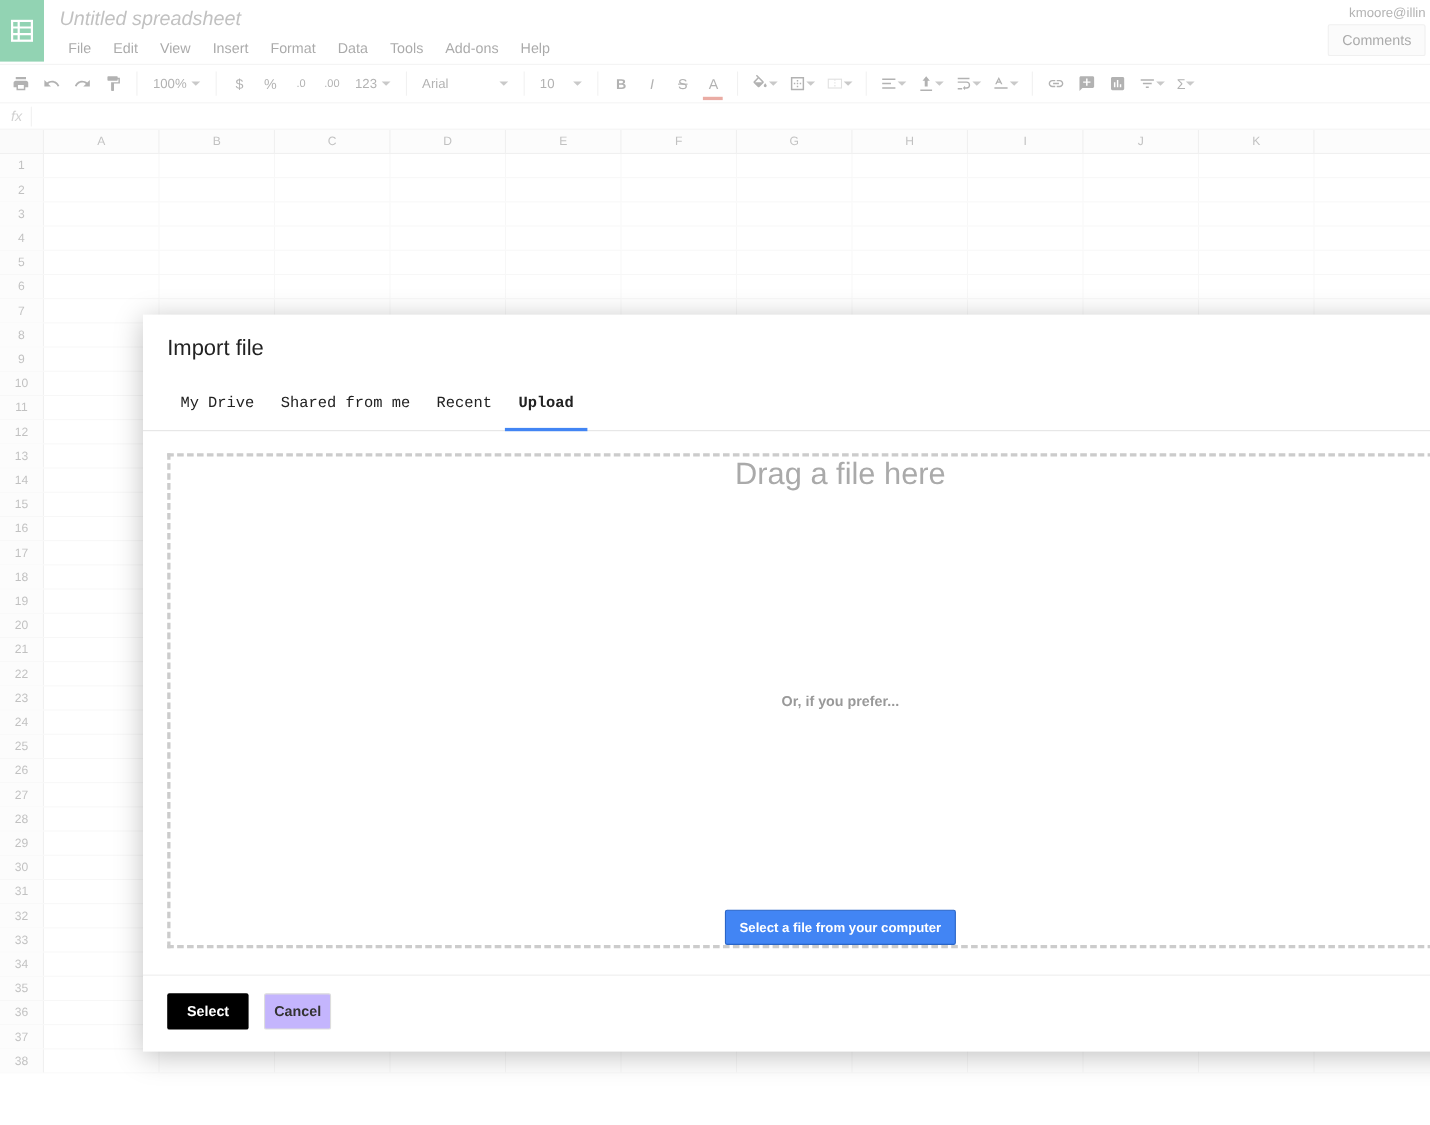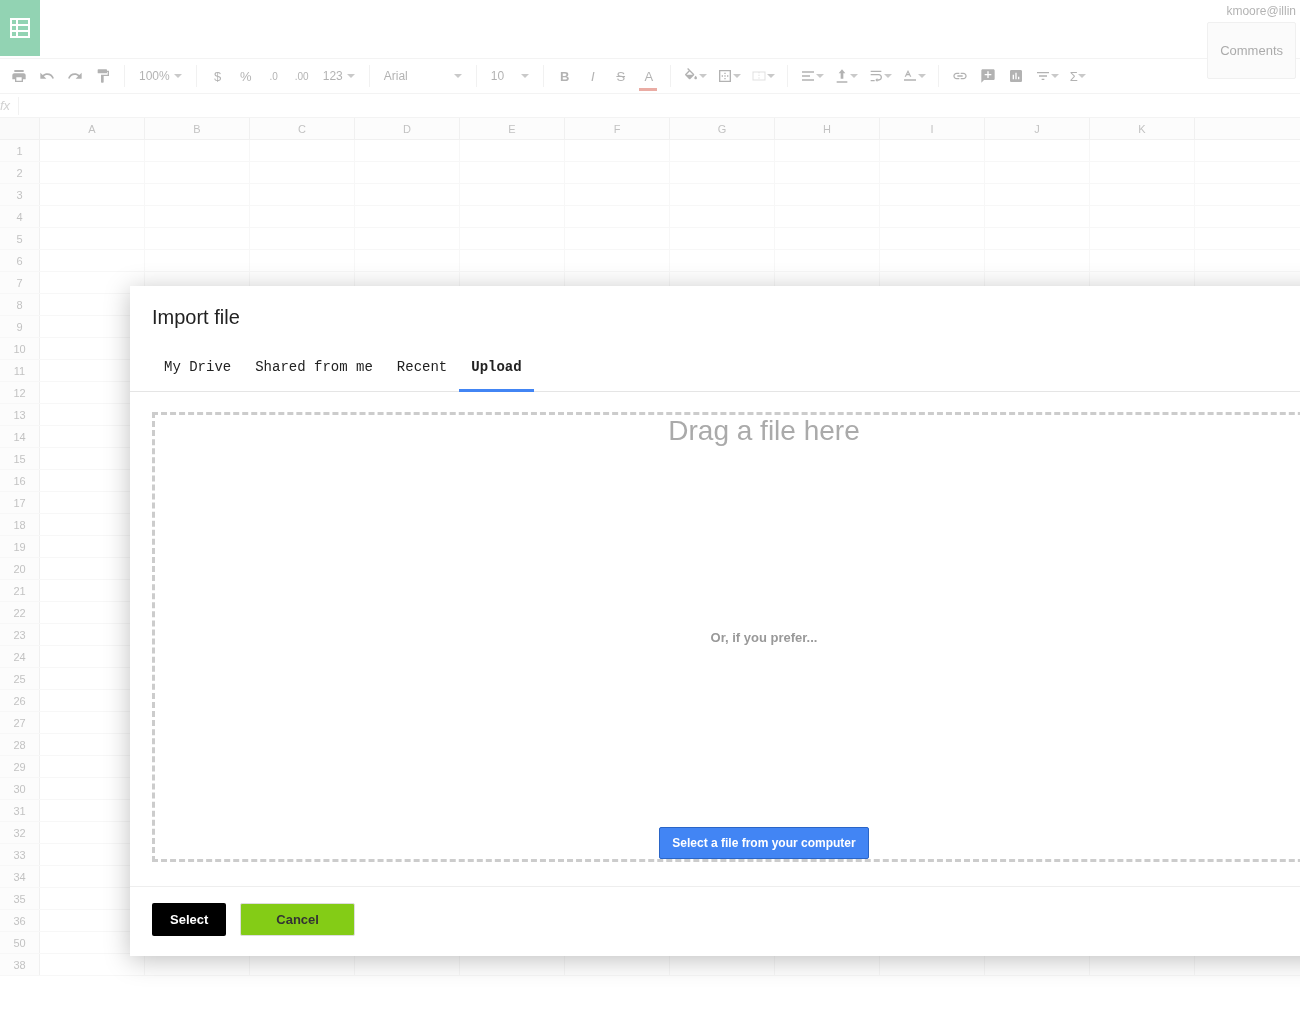--- a/index.html
+++ b/index.html
@@ -71,21 +71,21 @@
     color: #555;
   }
   .comments-btn {
     position: absolute;
     right: 4px;
     top: 22px;
     font-size: 13px;
     color: #444;
     background: #f5f5f5;
     border: 1px solid #ddd;
-    padding: 20px 12px;
+    padding: 6px 12px;
     border-radius: 2px;
   }
 
   
   .toolbar {
     display: flex;
     align-items: center;
     height: 36px;
     border-top: 1px solid #e5e5e5;
     border-bottom: 1px solid #e5e5e5;
@@ -131,20 +131,21 @@
   .txtcolor { position: relative; }
 
   
   .fxbar {
     display: flex;
     align-items: center;
     height: 24px;
     border-bottom: 1px solid #e5e5e5;
     color: #999;
     font-style: italic;
+    padding-left: 10px;
     font-size: 13px;
   }
   .fxbar .divider { width:1px; height:18px; background:#e0e0e0; margin:0 8px; }
 
   
   .sheet {
     position: relative;
     overflow: hidden;
   }
   .col-headers {
@@ -278,43 +279,55 @@
   .btn-primary-disabled {
     background: #000000;
     color: #fff;
     font-size: 13px;
     font-weight: bold;
     padding: 8px 18px;
     border-radius: 2px;
     border: none;
   }
   .btn-secondary {
-    background: #84cc16;
+    background: #c4b5fd;
     color: #333;
     font-size: 13px;
     font-weight: bold;
-    padding: 8px 35px;
+    padding: 8px 8px;
     border: 1px solid #ddd;
     border-radius: 2px;
     cursor: pointer;
   }
 </style>
 </head>
 <body>
 
 <div class="header">
   <div class="doc-icon">
     <svg viewBox="0 0 24 24">
       <rect x="3" y="3" width="18" height="18" fill="none" stroke="#fff" stroke-width="2"></rect>
       <line x1="3" y1="9" x2="21" y2="9" stroke="#fff" stroke-width="2"></line>
       <line x1="3" y1="15" x2="21" y2="15" stroke="#fff" stroke-width="2"></line>
       <line x1="9" y1="3" x2="9" y2="21" stroke="#fff" stroke-width="2"></line>
     </svg>
   </div>
   <div class="title-block">
+    <div class="doc-title">Untitled spreadsheet</div>
+    <div class="menubar" id="menubar">
+        <div class="menubar-item">File</div>
+        <div class="menubar-item">Edit</div>
+        <div class="menubar-item">View</div>
+        <div class="menubar-item">Insert</div>
+        <div class="menubar-item">Format</div>
+        <div class="menubar-item">Data</div>
+        <div class="menubar-item">Tools</div>
+        <div class="menubar-item">Add-ons</div>
+        <div class="menubar-item">Help</div>
+      </div>
   </div>
   <div class="user-email">kmoore@illin</div>
   <div class="comments-btn">Comments</div>
 </div>
 
 <div class="toolbar">
   <div class="tb-btn">
       <svg width="16" height="16" viewBox="0 0 24 24" fill="#555">
         <path d="M19 8H5c-1.66 0-3 1.34-3 3v6h4v4h12v-4h4v-6c0-1.66-1.34-3-3-3zm-3 11H8v-5h8v5zm3-13H5V3h14v3z"></path>
       </svg>
@@ -961,21 +974,21 @@
         <div class="cell"></div>
         <div class="cell"></div>
         <div class="cell"></div>
         <div class="cell"></div>
         <div class="cell"></div>
         <div class="cell"></div>
         <div class="cell"></div>
         <div class="cell"></div>
       </div>
       <div class="row">
-        <div class="rowh">50</div>
+        <div class="rowh">37</div>
         <div class="cell"></div>
         <div class="cell"></div>
         <div class="cell"></div>
         <div class="cell"></div>
         <div class="cell"></div>
         <div class="cell"></div>
         <div class="cell"></div>
         <div class="cell"></div>
         <div class="cell"></div>
         <div class="cell"></div>

